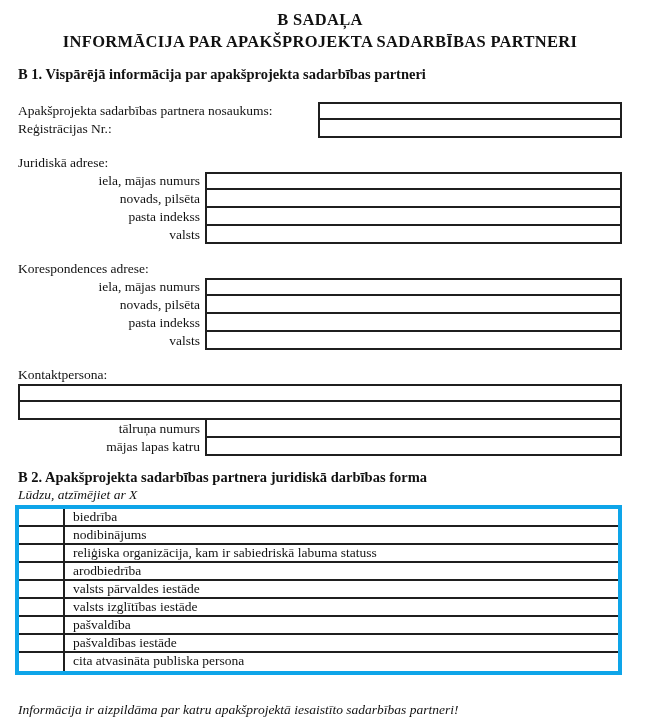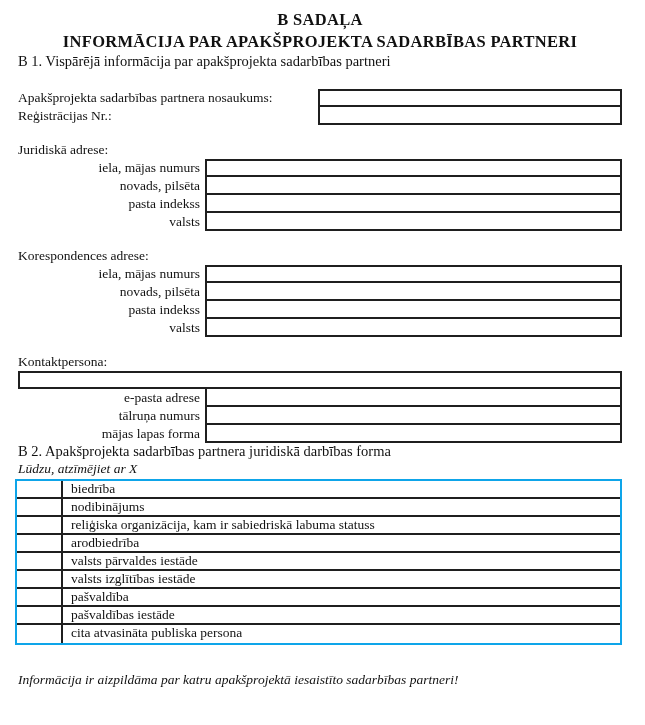--- a/index.html
+++ b/index.html
@@ -19,23 +19,24 @@
   
   .title-block { text-align: center; }
   .title-line {
     font-weight: bold;
     font-size: 16.5px;
     line-height: 22px;
     letter-spacing: 0.3px;
   }
   
   .section-heading {
-    font-weight: normal;
+    font-weight: bold;
     font-size: 14.5px;
     line-height: 17px;
+    margin-top: 13px;
   }
   
   .top-fields {
     display: flex;
     margin-top: 19px;
   }
   .top-labels { width: 300px; }
   .top-label {
     font-size: 13.5px;
     line-height: 18px;
@@ -82,21 +83,21 @@
   
   .b2-instruction {
     font-style: italic;
     font-size: 13.5px;
     line-height: 16px;
     margin-top: 1px;
   }
   .b2-table {
     margin-top: 2px;
     margin-left: -3px;
-    border: 2px solid #0ea5e9;
+    border: 4px solid #0ea5e9;
   }
   .b2-row {
     display: flex;
     height: 18px;
     border-bottom: 2px solid #1f1f1f;
   }
   .b2-row:last-child { border-bottom: none; }
   .b2-check {
     width: 46px;
     border-right: 2px solid #1f1f1f;
@@ -186,29 +187,28 @@
     </div>
   </div>
 
   <div>
     <div class="group-heading">Kontaktpersona:</div>
     <div class="sub-rows">
       <div class="sub-row">
         <div class="sub-input"></div>
       </div>
       <div class="sub-row">
-        <span class="sub-label">e-pasta adrese</span>
         <div class="sub-input"></div>
       </div>
       <div class="sub-row">
         <span class="sub-label">tālruņa numurs</span>
         <div class="sub-input"></div>
       </div>
       <div class="sub-row">
-        <span class="sub-label">mājas lapas forma</span>
+        <span class="sub-label">mājas lapas katru</span>
         <div class="sub-input"></div>
       </div>
     </div>
   </div>
 
   <div class="section-heading">B 2. Apakšprojekta sadarbības partnera juridiskā darbības forma</div>
   <div class="b2-instruction">Lūdzu, atzīmējiet ar X</div>
 
   <div class="b2-table">
     <div class="b2-row">

